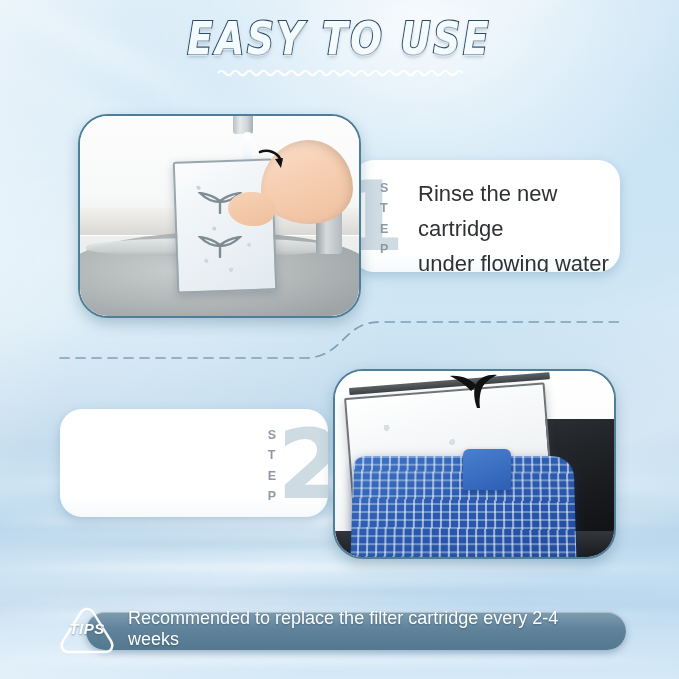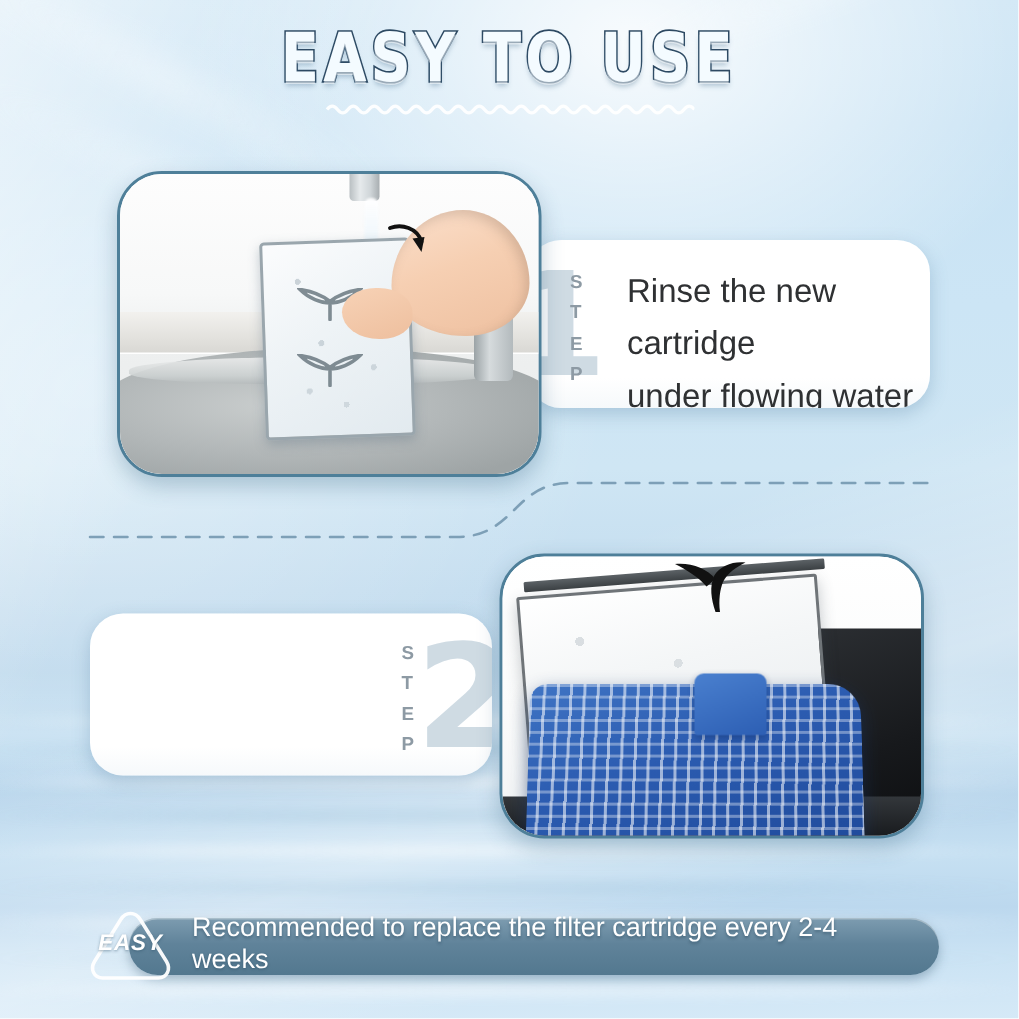--- a/index.html
+++ b/index.html
@@ -54,20 +54,21 @@
     border-radius:50%;
   }
   .ripple.dark {
     background:linear-gradient(90deg, rgba(120,170,200,0) 0%, rgba(120,170,200,0.40) 25%, rgba(120,170,200,0.45) 60%, rgba(120,170,200,0) 100%);
   }
 
   
   #title-block {
     position:absolute; left:0; right:0; top:16px;
     text-align:center;
+    font-style:italic;
   }
   #title-text {
     display:inline-block;
     font-size:45px;
     font-weight:bold;
     letter-spacing:3px;
     font-family:"DejaVu Sans", sans-serif;
     font-stretch:condensed;
     transform:scaleX(0.92);
     color:#f4fbff;
@@ -395,16 +396,16 @@
       <div class="p2-blue-tab"></div>
     </div>
   </div>
 
   <div id="tips-bar">
     <div id="tips-pill"></div>
     <div id="tips-text">Recommended to replace the filter cartridge every 2-4 weeks</div>
     <svg id="tips-badge" width="62" height="52" viewBox="0 0 62 52">
       <path d="M31 4 C34 4 36 5.5 37.5 8 L55 36 C58 41 55.5 47 49.5 47 L12.5 47 C6.5 47 4 41 7 36 L24.5 8 C26 5.5 28 4 31 4 Z" fill="none" stroke="#ffffff" stroke-width="2.4" stroke-linejoin="round" opacity="0.95"></path>
     </svg>
-    <div id="tips-badge-label">EASY</div>
+    <div id="tips-badge-label">TIPS</div>
   </div>
 
 </div>
 
 </body></html>

